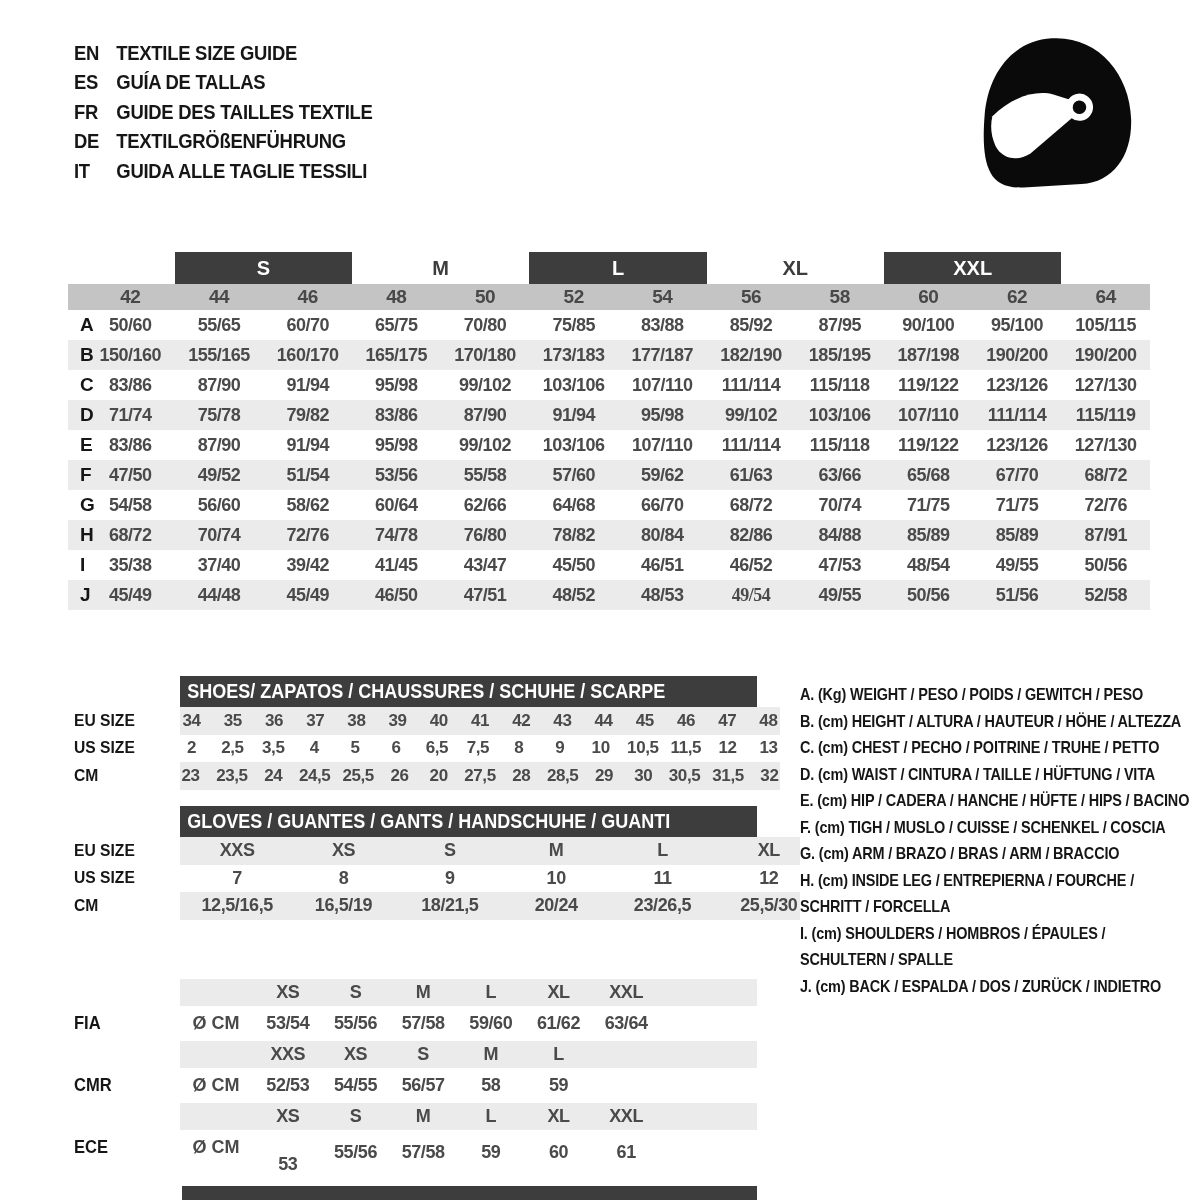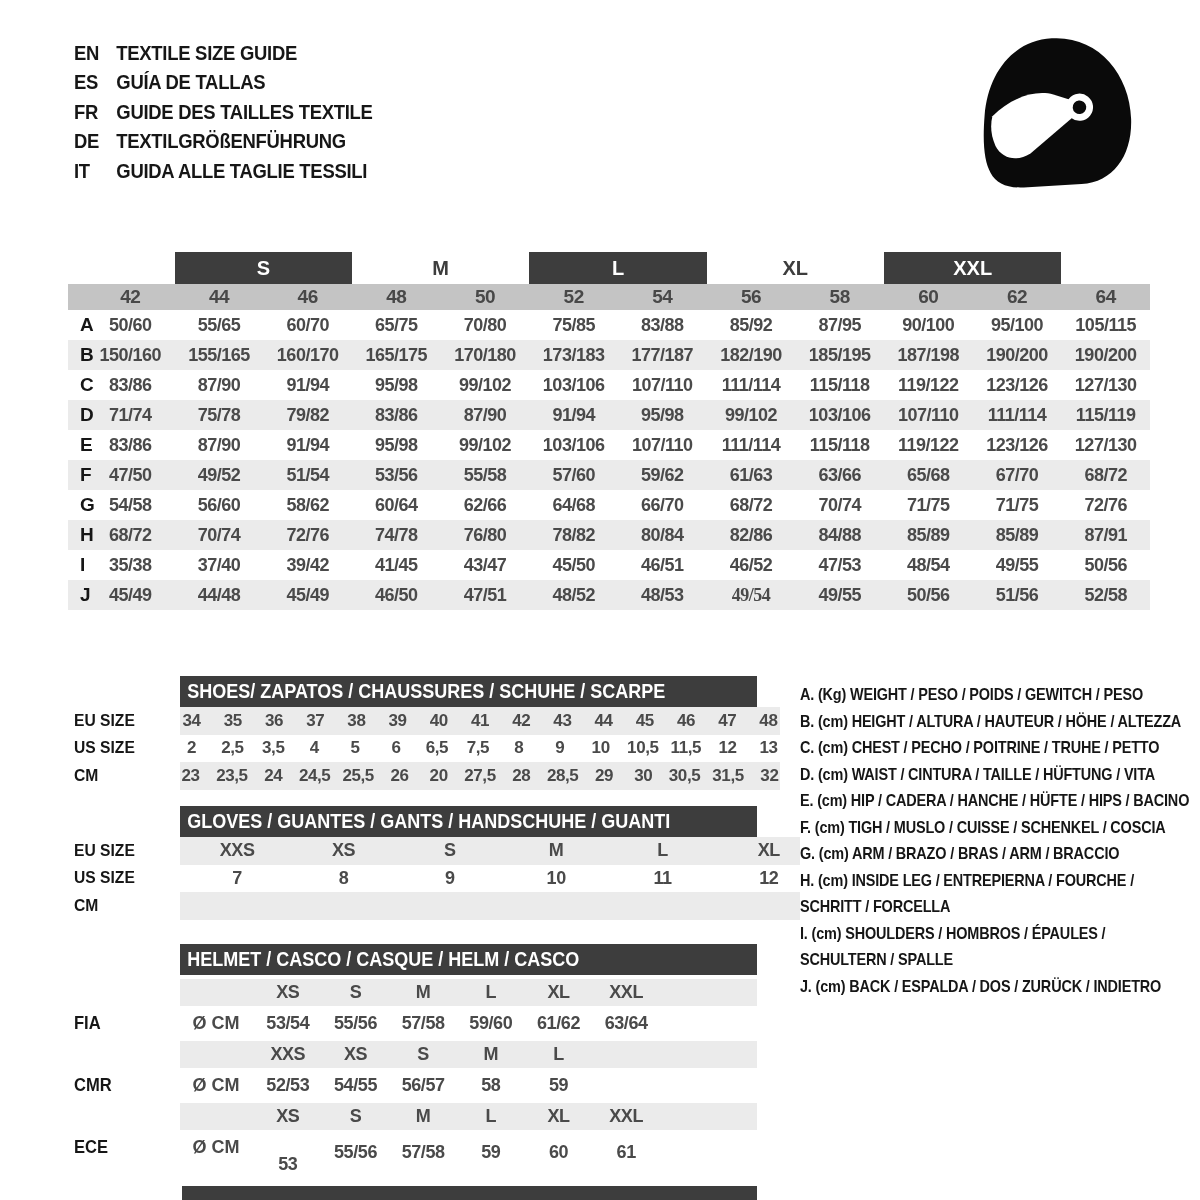--- a/index.html
+++ b/index.html
@@ -381,26 +381,31 @@
           <div style="display: block;">8</div>
           <div style="display: block;">9</div>
           <div style="display: block;">10</div>
           <div style="display: block;">11</div>
           <div style="display: block;">12</div>
         </div>
       </div>
       <div class="lrow" style="top: 892px; height: 27.5px;">
         <div class="bandbg" style="left: 180px; width: 620px;"></div>
         <div class="rowlabel">CM</div>
-      </div>
-    </div>
-
-  <div class="sec-header" style="top:944px">
-    <span>HELMET / CASCO / CASQUE / HELM / CASCO</span>
-  </div>
+        <div class="vals gloves-vals">
+          <div style="display: block;">12,5/16,5</div>
+          <div style="display: block;">16,5/19</div>
+          <div style="display: block;">18/21,5</div>
+          <div style="display: block;">20/24</div>
+          <div style="display: block;">23/26,5</div>
+          <div style="display: block;">25,5/30</div>
+        </div>
+      </div>
+    </div>
+
   <div id="helmet-rows">
       <div class="lrow" style="top: 979px; height: 27px;">
         <div class="bandbg" style="left: 180px; width: 577px;"></div>
         <div class="vals helmet-vals">
           <div style="display: block;">XS</div>
           <div style="display: block;">S</div>
           <div style="display: block;">M</div>
           <div style="display: block;">L</div>
           <div style="display: block;">XL</div>
           <div style="display: block;">XXL</div>

